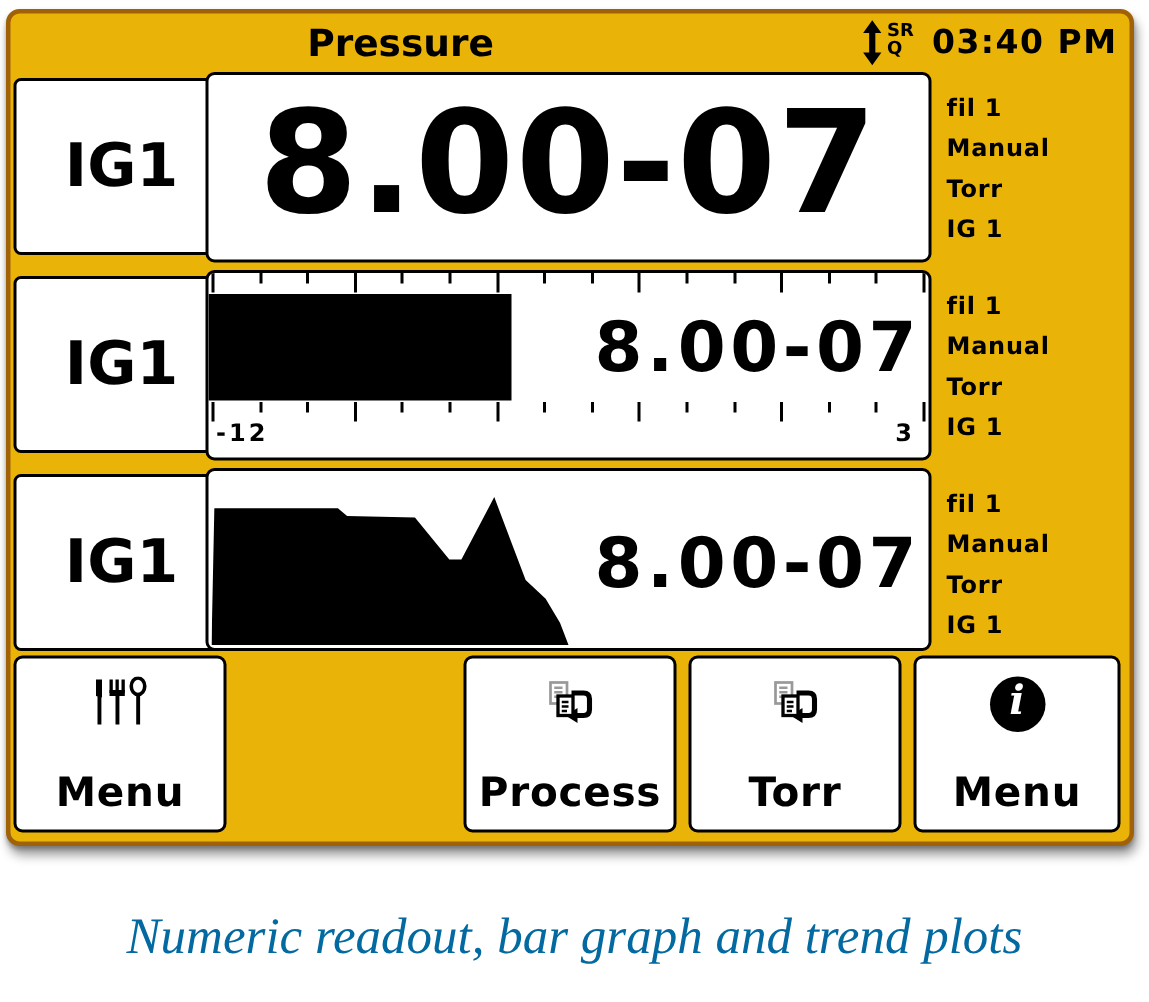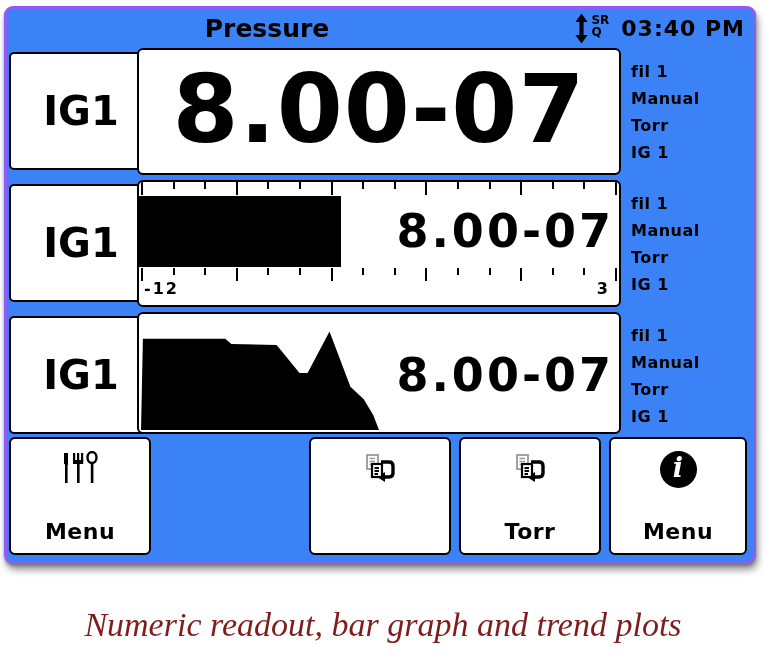--- a/index.html
+++ b/index.html
@@ -2,21 +2,21 @@
 <html><head>
 <meta charset="utf-8">
 <style>
   * { margin:0; padding:0; box-sizing:border-box; }
   html,body { background:#fff; }
   body { width:766px; height:668px; font-family:"DejaVu Sans", sans-serif; color:#000; }
   .stage { position:relative; width:766px; height:668px; background:#fff; overflow:hidden; }
 
   .device {
     position:absolute; left:4px; top:6px; width:752px; height:558px;
-    background:#3b82f6; border:3px solid #8b5cf6; border-radius:9px;
+    background:#eab308; border:3px solid #a16207; border-radius:9px;
     box-shadow: 2px 6px 7px rgba(0,0,0,.40), 0 2px 3px rgba(0,0,0,.25);
   }
 
   
   .hdr { position:absolute; left:0; top:0; width:100%; height:38px; }
   .title { position:absolute; left:110px; width:300px; top:5px; text-align:center;
            font-size:25px; font-weight:bold; }
   .status { position:absolute; right:8px; top:4px; display:flex; align-items:flex-start; }
   .srq { display:flex; flex-direction:column; font-size:12px; font-weight:bold;
          line-height:12px; margin:1px 0 0 2px; }
@@ -61,29 +61,29 @@
                width:calc(100% - 4px); height:calc(100% - 4px); }
   .trend .mid-value { top:34px; }
 
   
   .btnrow { position:absolute; top:428px; left:0; width:100%; height:120px; }
   .btn { position:absolute; top:0; height:118px; width:142px; background:#fff;
          border:2.5px solid #000; border-radius:6px; cursor:pointer; }
   .btn .icon-wrap { position:absolute; top:9px; left:0; right:0; height:42px;
                     display:flex; align-items:center; justify-content:center; }
   .btn .btn-label { position:absolute; bottom:9px; left:0; right:0; text-align:center;
-                    font-size:22px; font-weight:bold; letter-spacing:0.5px; }
+                    font-size:27px; font-weight:bold; letter-spacing:0.5px; }
   .info-circle { width:37px; height:37px; background:#000; border-radius:50%;
                  display:flex; align-items:center; justify-content:center; }
   .info-circle span { color:#fff; font-family:"DejaVu Serif", serif; font-style:italic;
                       font-weight:bold; font-size:27px; line-height:1; margin-top:-3px; }
 
   .caption { position:absolute; left:0; right:0; top:606px; text-align:center;
              font-family:"Liberation Serif", serif; font-style:italic;
-             font-size:34px; color:#7f1d1d; }
+             font-size:34px; color:#0369a1; }
 </style>
 </head>
 <body>
 
 <div class="stage">
   <div class="device">
 
     <div class="hdr">
       <div class="title">Pressure</div>
       <div class="status">
@@ -207,20 +207,21 @@
         <div class="icon-wrap">
           <svg width="34" height="30" viewBox="0 0 34 30">
             <rect x="4" y="1" width="11" height="14" fill="#fff" stroke="#999" stroke-width="1.8"></rect>
             <path d="M6.5 4.5 H12 M6.5 7.5 H12 M6.5 10.5 H10" stroke="#999" stroke-width="1.6" fill="none"></path>
             <path d="M18 8 H26 Q30 8 30 12 V19 Q30 23 26 23 H21" fill="none" stroke="#000" stroke-width="3.4"></path>
             <polygon points="14,23 22,18 22,28" fill="#000"></polygon>
             <rect x="9" y="10" width="10" height="13" fill="#fff" stroke="#000" stroke-width="2.2"></rect>
             <path d="M11.5 14 H16 M11.5 17 H16 M11.5 20 H15" stroke="#000" stroke-width="1.8" fill="none"></path>
           </svg>
         </div>
+        <div class="btn-label">Process</div>
       </div>
 
       <div class="btn" style="left:452px;">
         <div class="icon-wrap">
           <svg width="34" height="30" viewBox="0 0 34 30">
             <rect x="4" y="1" width="11" height="14" fill="#fff" stroke="#999" stroke-width="1.8"></rect>
             <path d="M6.5 4.5 H12 M6.5 7.5 H12 M6.5 10.5 H10" stroke="#999" stroke-width="1.6" fill="none"></path>
             <path d="M18 8 H26 Q30 8 30 12 V19 Q30 23 26 23 H21" fill="none" stroke="#000" stroke-width="3.4"></path>
             <polygon points="14,23 22,18 22,28" fill="#000"></polygon>
             <rect x="9" y="10" width="10" height="13" fill="#fff" stroke="#000" stroke-width="2.2"></rect>

